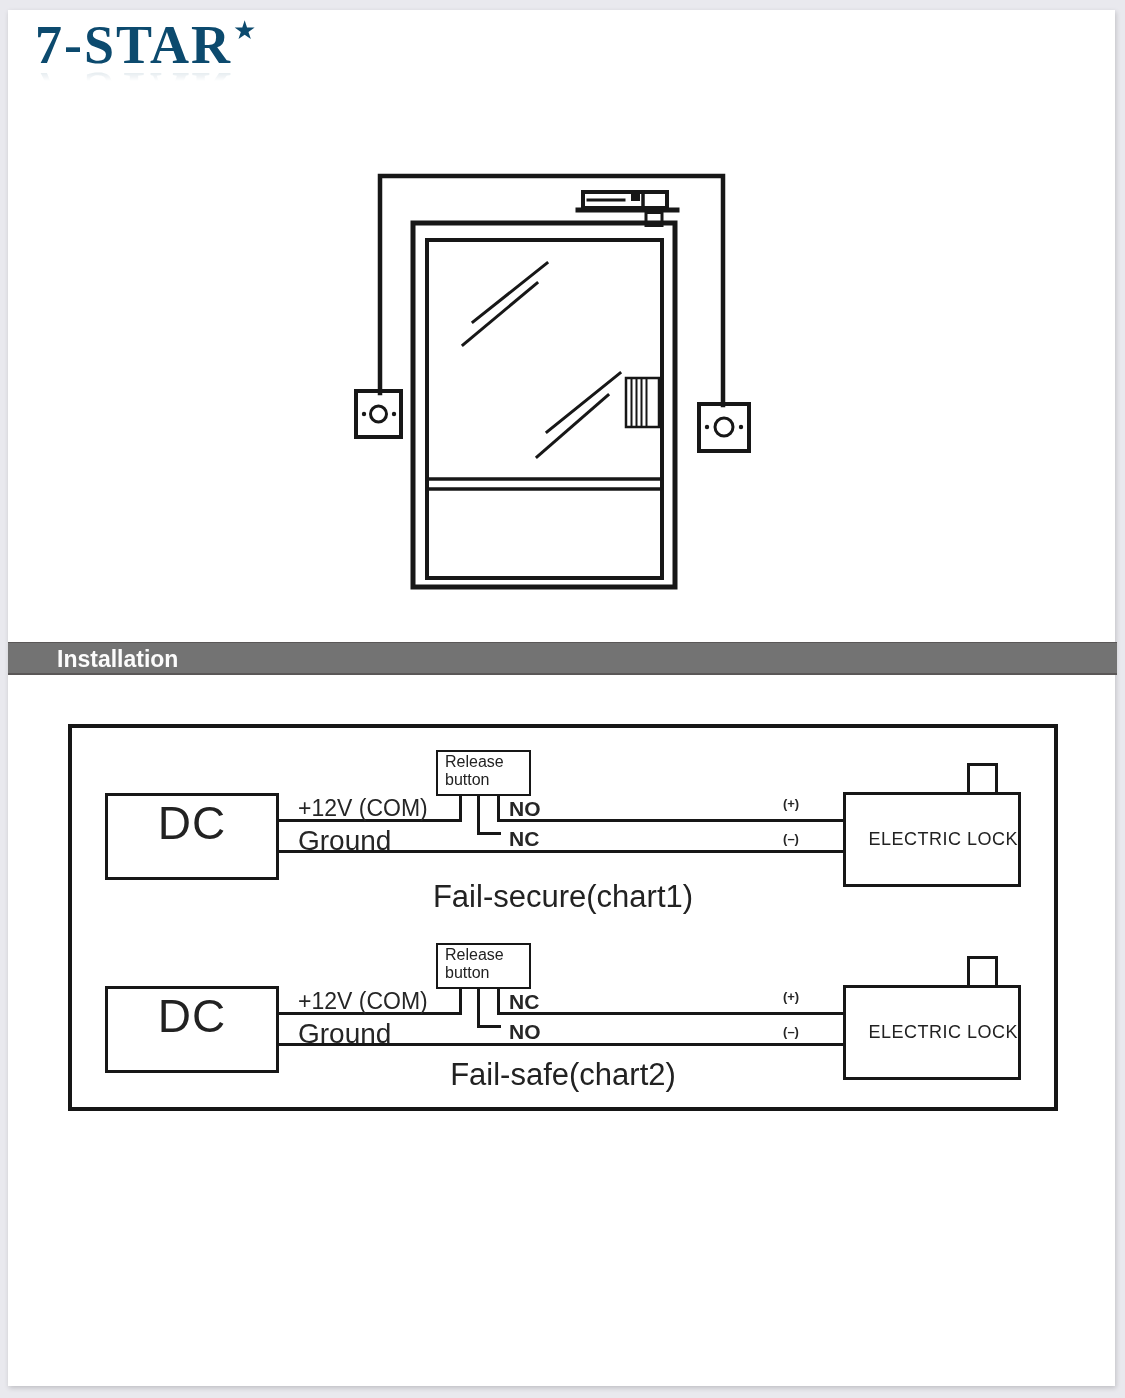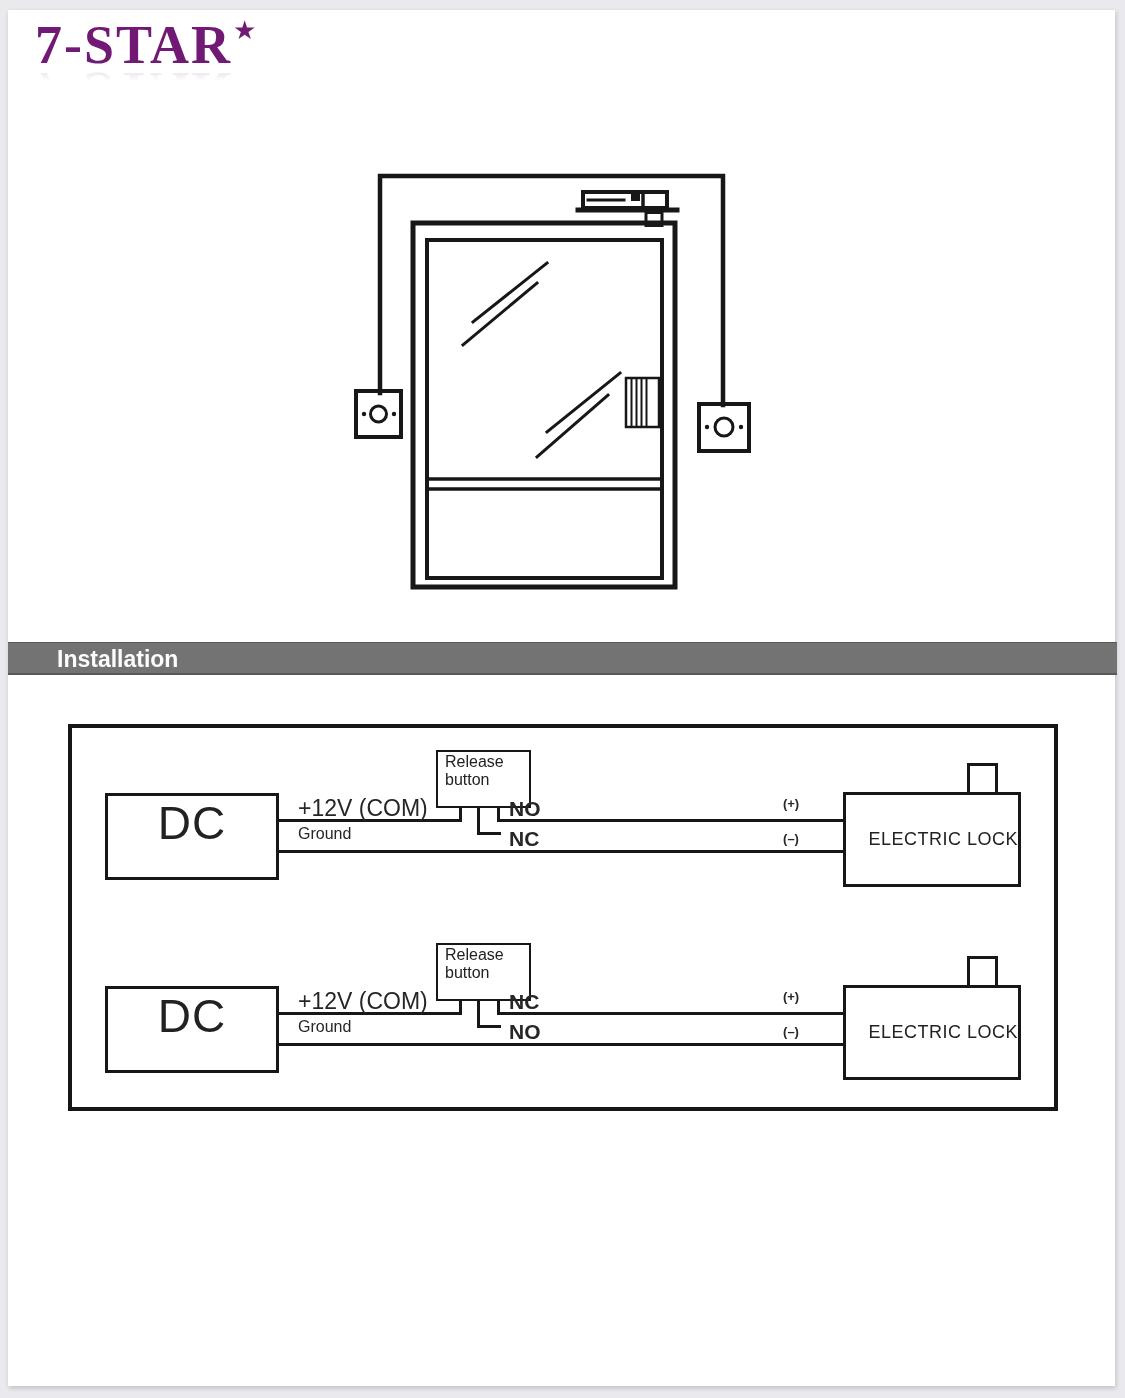--- a/index.html
+++ b/index.html
@@ -14,21 +14,21 @@
   .card{
     position:absolute;left:8px;top:10px;width:1107px;height:1376px;
     background:#ffffff;
     box-shadow:1px 2px 5px rgba(0,0,0,0.18);
   }
   
   .logo{
     position:absolute;left:35px;top:16px;
     font-family:"Liberation Serif", serif;
     font-weight:700;font-size:54px;letter-spacing:2px;
-    color:#701a75;line-height:58px;white-space:nowrap;
+    color:#0c4a6e;line-height:58px;white-space:nowrap;
     -webkit-box-reflect: below -30px linear-gradient(transparent 58%, rgba(0,0,0,0.35));
   }
   .logo .star{
     display:inline-block;font-size:26px;
     position:relative;top:-24px;left:1px;letter-spacing:0;
     font-family:"DejaVu Sans", sans-serif;
   }
   
   .section-bar{
     position:absolute;left:8px;top:642px;width:1109px;height:33px;
@@ -55,35 +55,35 @@
   .dc-box{
     position:absolute;left:37px;top:69px;width:168px;height:81px;
     border:3px solid #171717;background:#fff;
     display:flex;align-items:flex-start;justify-content:center;
     font-size:46px;color:#222;letter-spacing:1px;
   }
   .release-box{
     position:absolute;left:368px;top:26px;width:84px;height:37px;
     border:2px solid #171717;background:#fff;
     font-size:16px;line-height:18px;color:#222;
-    padding:1px 0 16px 7px;box-sizing:content-box;
+    padding:1px 0 4px 7px;box-sizing:content-box;
   }
   .lock-box{
     position:absolute;left:775px;top:68px;width:172px;height:89px;
     border:3px solid #171717;background:#fff;
     display:flex;align-items:center;justify-content:flex-end;
     font-size:18px;letter-spacing:0.5px;color:#222;white-space:nowrap;
   }
   .lock-square{
     position:absolute;left:899px;top:39px;width:25px;height:27px;
     border:3px solid #171717;background:#fff;
   }
   .lbl{position:absolute;color:#262626;white-space:nowrap;}
   .lbl-topwire{left:230px;top:71px;font-size:23px;text-align:center;}
-  .lbl-ground{left:230px;top:101px;font-size:16px;}
+  .lbl-ground{left:230px;top:101px;font-size:28px;}
   .lbl-term-top{left:441px;top:73px;font-size:21px;font-weight:700;}
   .lbl-term-stub{left:441px;top:103px;font-size:21px;font-weight:700;}
   .lbl-plus{left:700px;top:72px;width:46px;text-align:center;font-size:13px;font-weight:700;}
   .lbl-minus{left:700px;top:107px;width:46px;text-align:center;font-size:13px;font-weight:700;}
   .caption{
     position:absolute;left:0;top:155px;width:990px;text-align:center;
     font-size:31px;color:#222;
   }
   .chart-2 .caption{top:140px;}
 </style>
@@ -174,20 +174,21 @@
   <div class="lock-box">
     <span>ELECTRIC LOCK</span>
   </div>
 
   <div class="lbl lbl-topwire">+12V (COM)</div>
   <div class="lbl lbl-ground">Ground</div>
   <div class="lbl lbl-term-top">NO</div>
   <div class="lbl lbl-term-stub">NC</div>
   <div class="lbl lbl-plus">(+)</div>
   <div class="lbl lbl-minus">(–)</div>
+  <div class="caption">Fail-secure(chart1)</div>
 </div>
 
 <div class="chart chart-2">
   <div class="wire" style="left:211px;top:95px;width:181px;height:3px;"></div>
   <div class="wire" style="left:429px;top:95px;width:346px;height:3px;"></div>
   <div class="wire" style="left:211px;top:126px;width:564px;height:3px;"></div>
   <div class="wire" style="left:391px;top:64px;width:3px;height:34px;"></div>
   <div class="wire" style="left:409px;top:64px;width:3px;height:47px;"></div>
   <div class="wire" style="left:409px;top:108px;width:24px;height:3px;"></div>
   <div class="wire" style="left:429px;top:64px;width:3px;height:34px;"></div>
@@ -203,13 +204,14 @@
   <div class="lock-box">
     <span>ELECTRIC LOCK</span>
   </div>
 
   <div class="lbl lbl-topwire">+12V (COM)</div>
   <div class="lbl lbl-ground">Ground</div>
   <div class="lbl lbl-term-top">NC</div>
   <div class="lbl lbl-term-stub">NO</div>
   <div class="lbl lbl-plus">(+)</div>
   <div class="lbl lbl-minus">(–)</div>
+  <div class="caption">Fail-safe(chart2)</div>
 </div>
 
 </body></html>

